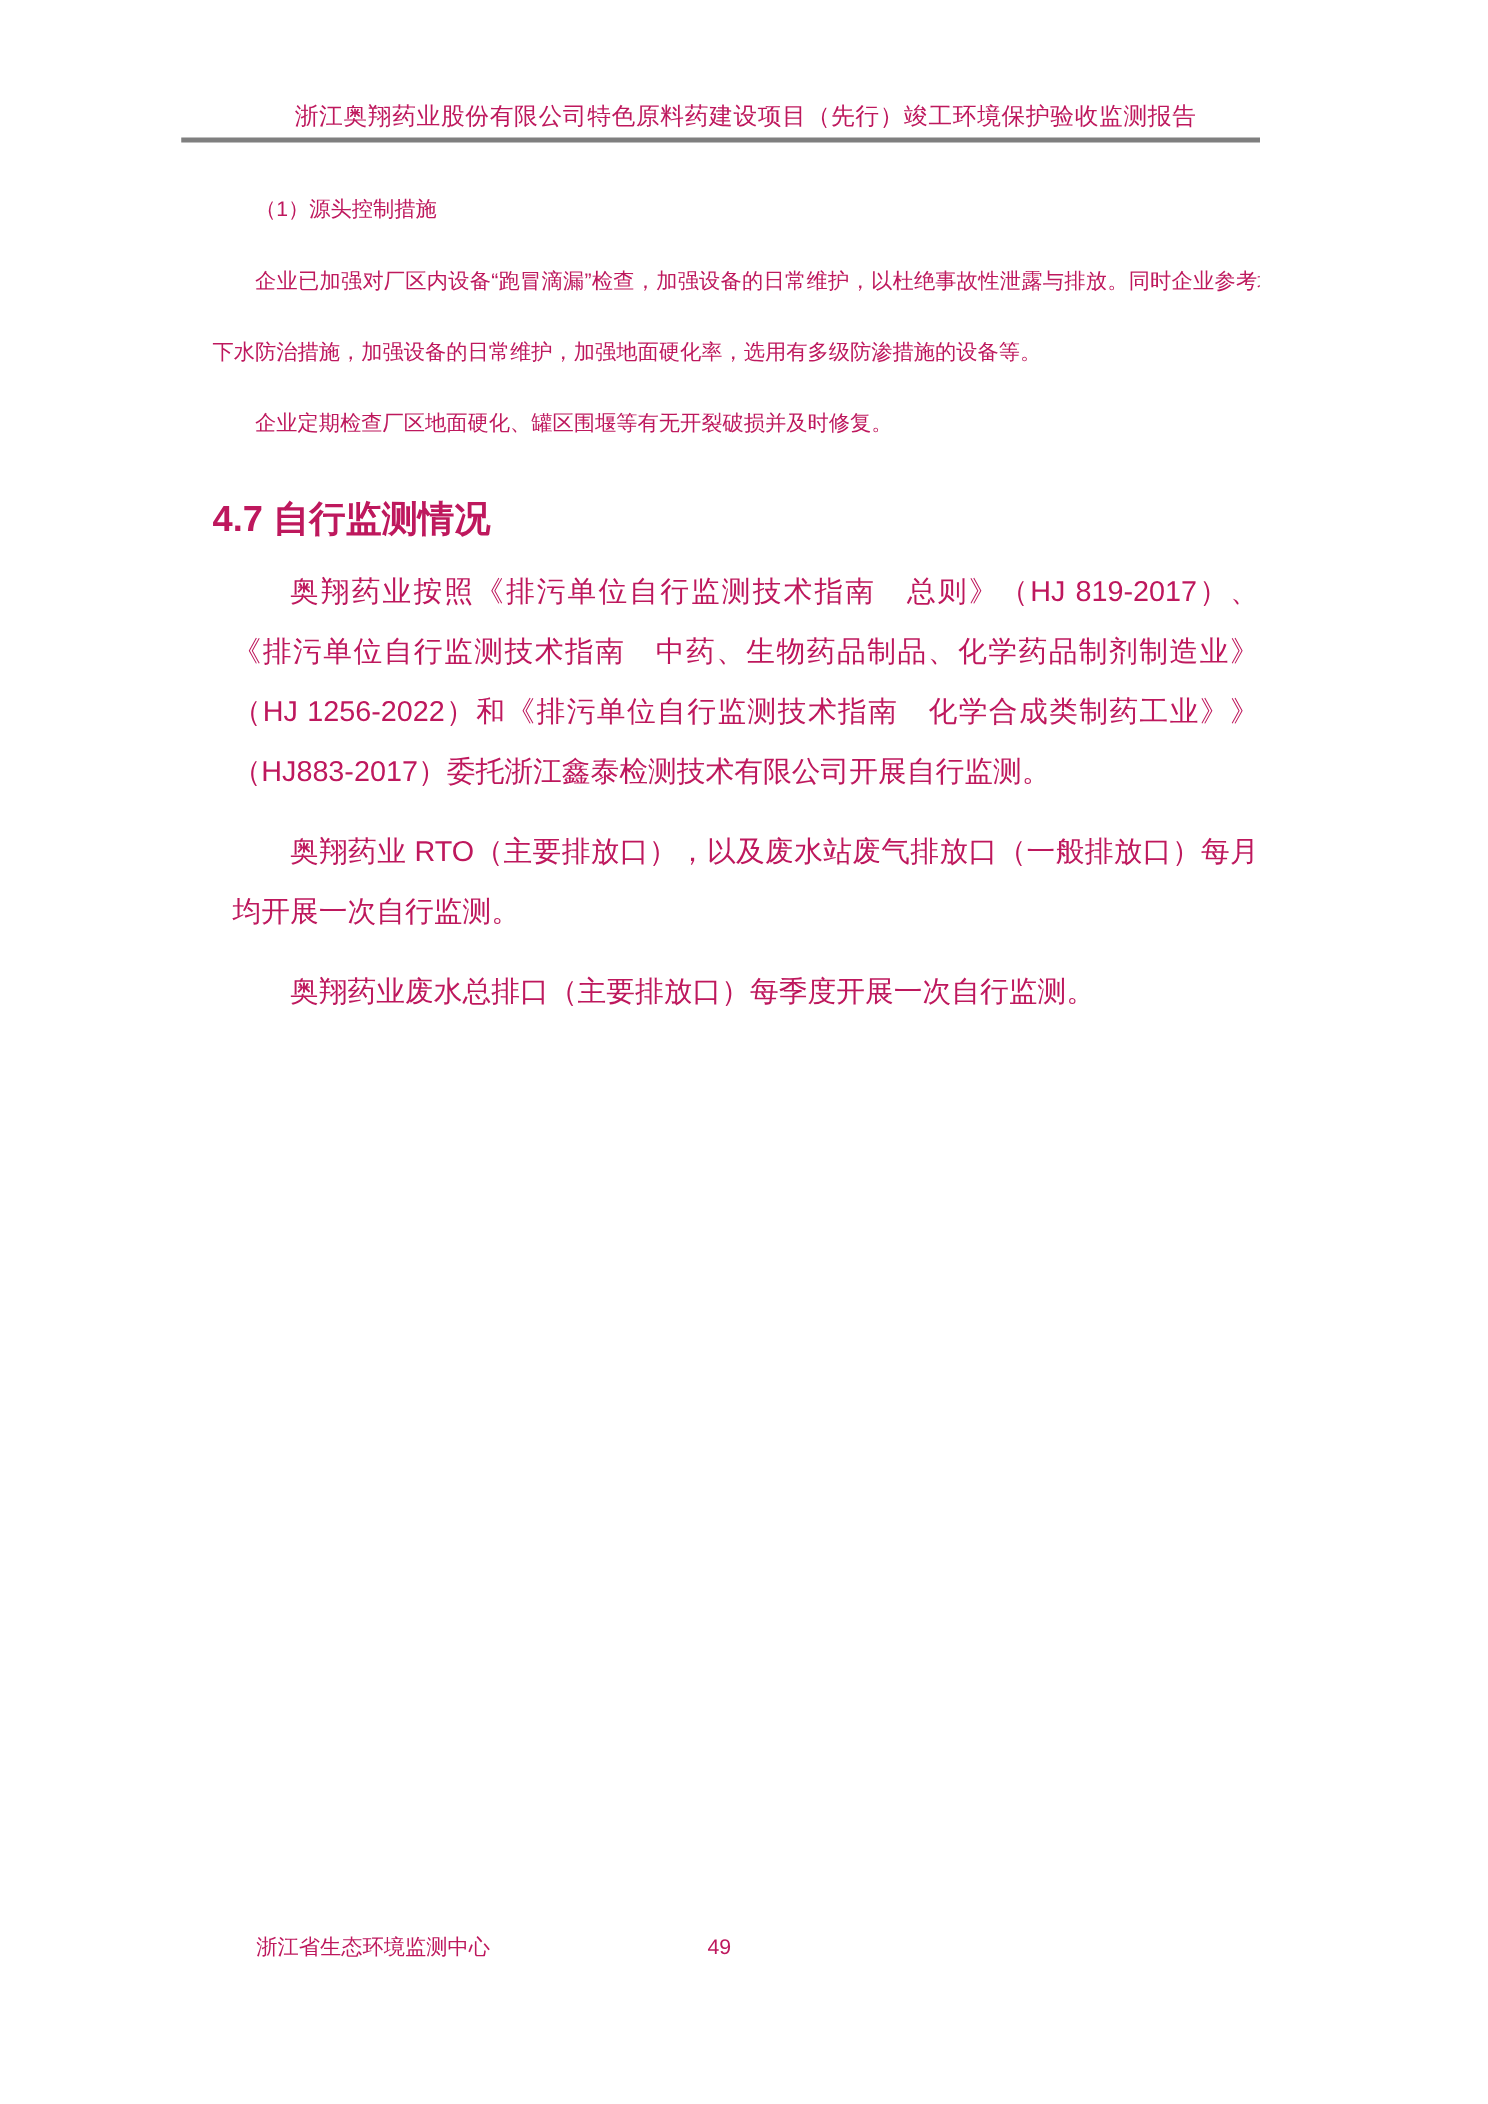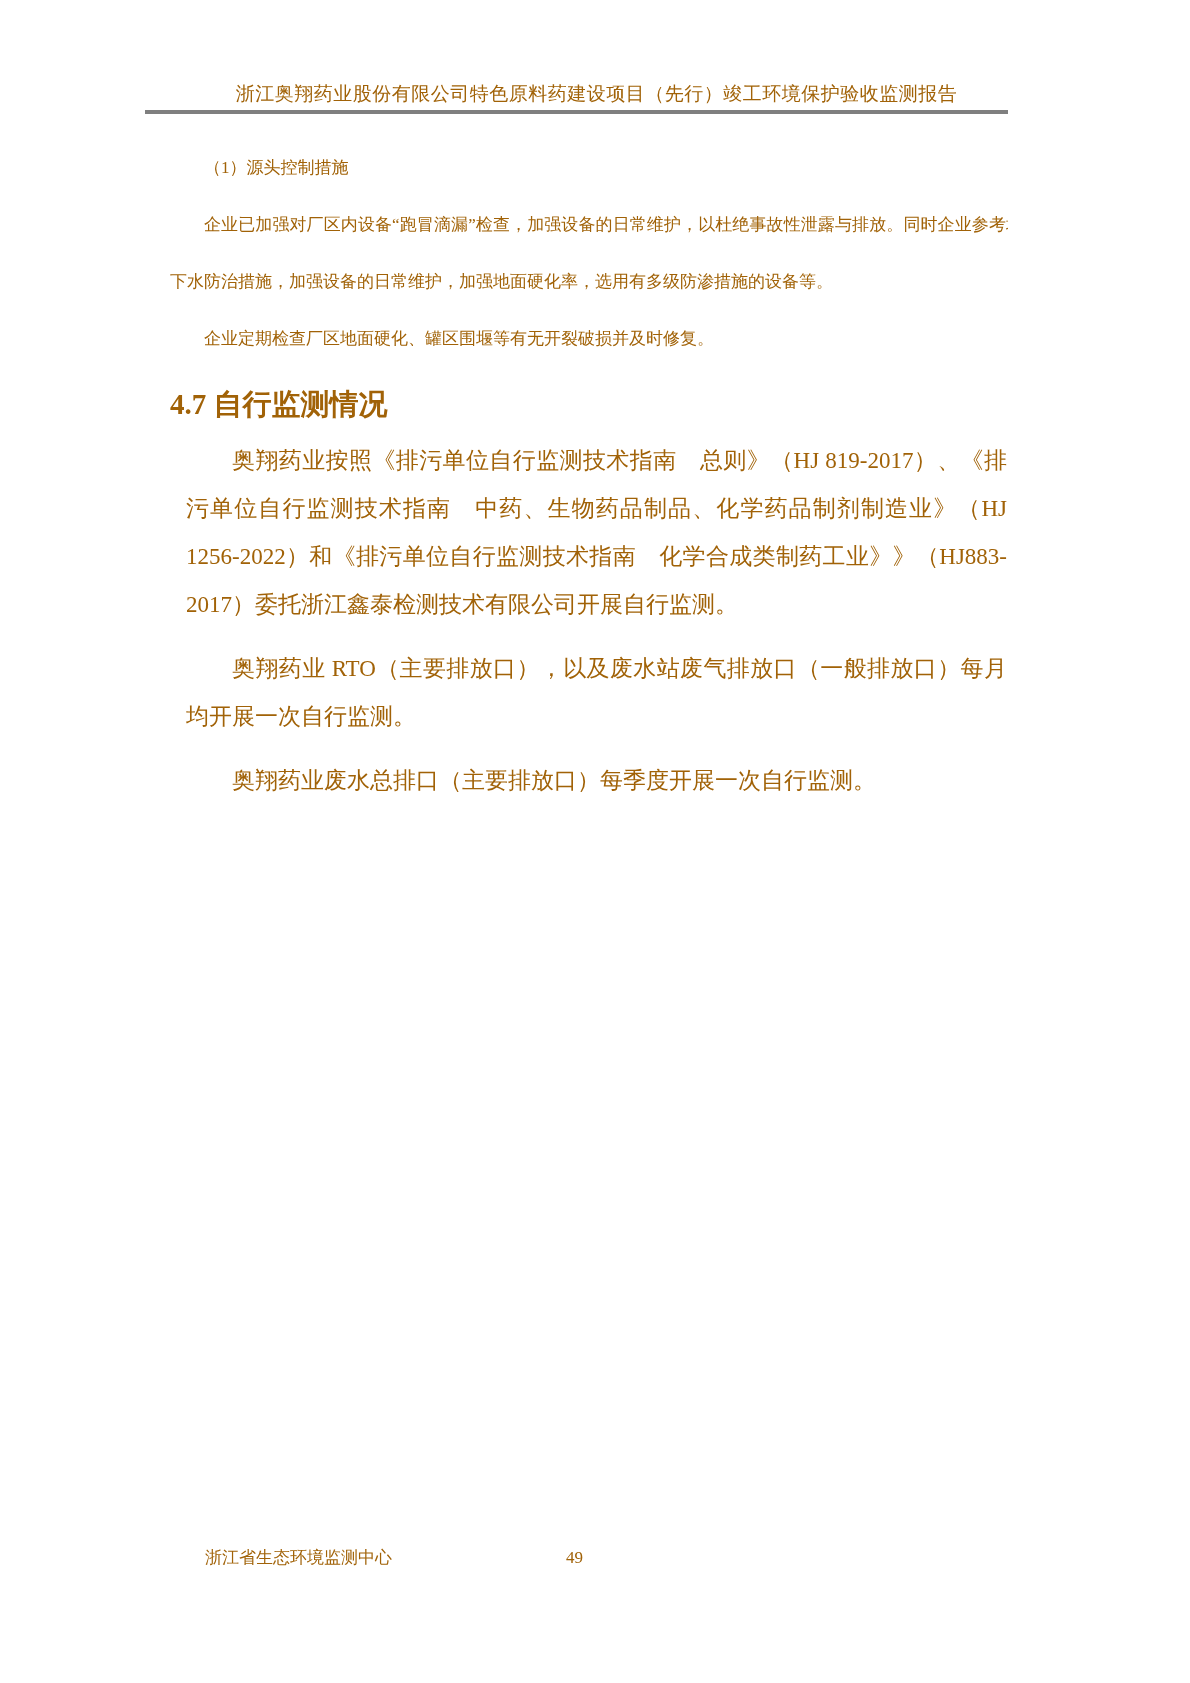--- a/index.html
+++ b/index.html
@@ -5,22 +5,22 @@
   html, body {
     margin: 0;
     padding: 0;
     background: #ffffff;
   }
   .page {
     position: relative;
     width: 1008px;
     height: 1683px;
     background: #ffffff;
-    color: #a16207;
-    font-family: Liberation Serif, serif;
+    color: #be185d;
+    font-family: Liberation Sans, sans-serif;
     overflow: hidden;
   }
   .header {
     position: absolute;
     top: 82px;
     left: 145px;
     width: 903px;
     text-align: center;
     font-size: 19px;
     line-height: 24px;
@@ -41,21 +41,21 @@
     left: 170px;
     width: 853px;
   }
   .section-heading {
     font-size: 29px;
     font-weight: bold;
     line-height: 34px;
     margin: 8px 0 8px 0;
   }
   .section-heading.h47 {
-    margin-top: 20px;
+    margin-top: 32px;
     margin-bottom: 8px;
   }
   p.body-46 {
     font-size: 17px;
     line-height: 57px;
     margin: 0;
     text-align: justify;
     text-indent: 2em;
   }
   p.body-47 {

